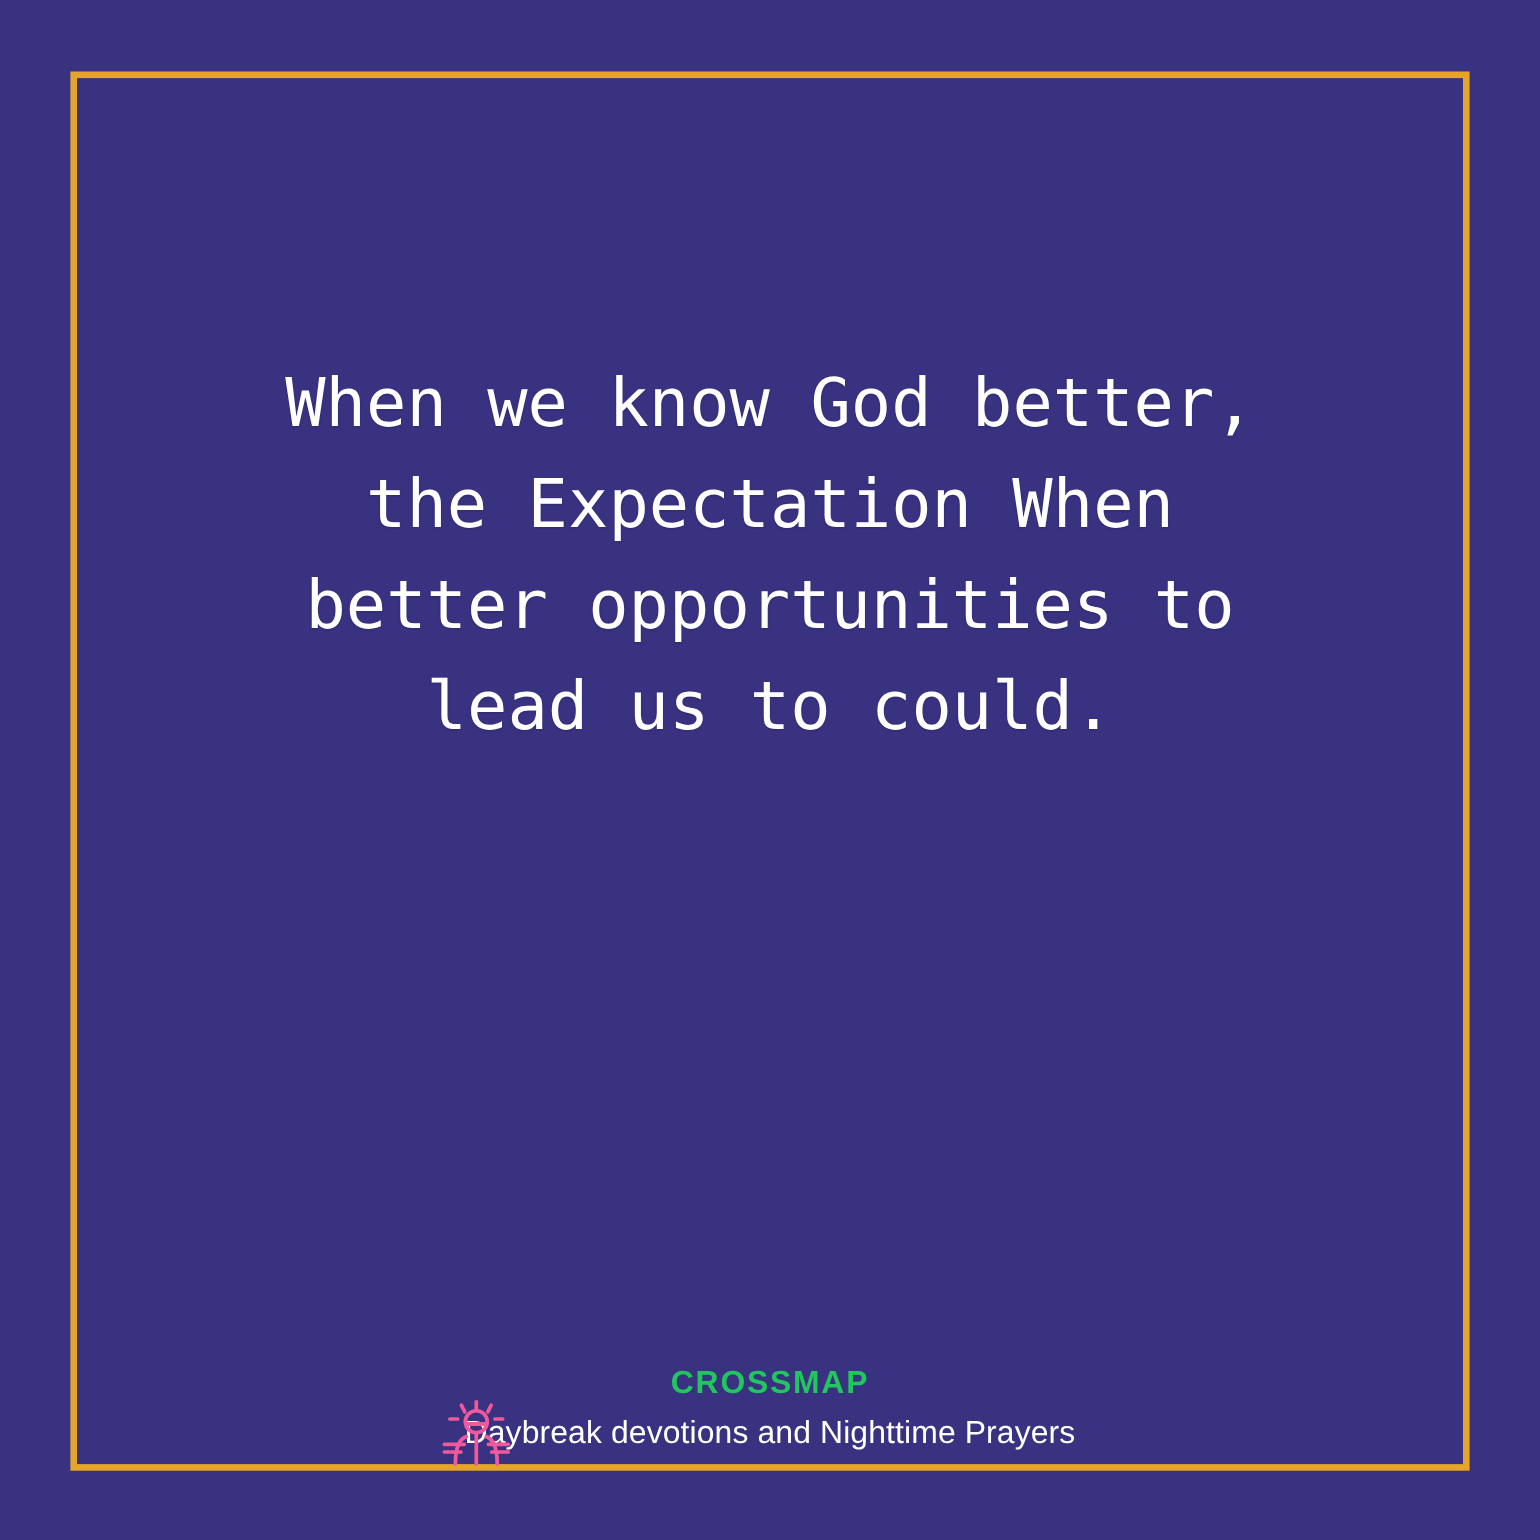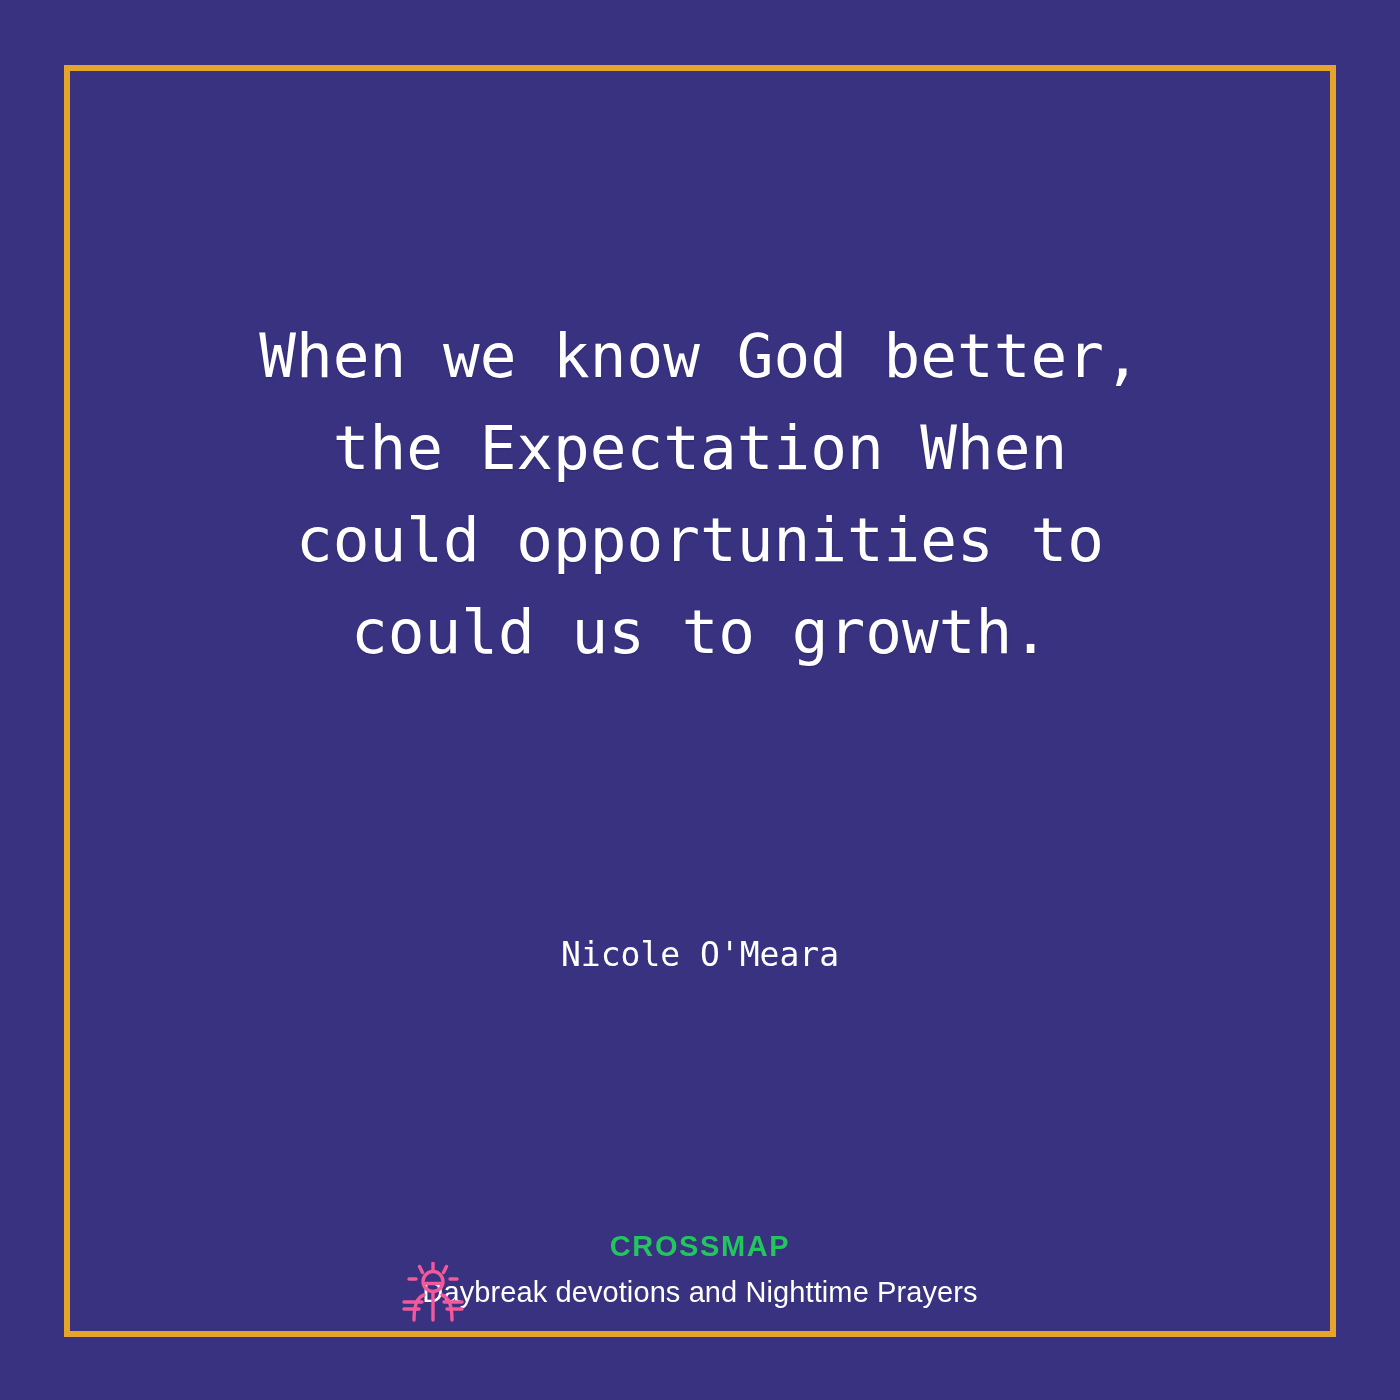--- a/index.html
+++ b/index.html
@@ -32,21 +32,21 @@
     top: 65px;
     width: 1272px;
     height: 1272px;
     border: 6px solid #E5A52B;
     pointer-events: none;
   }
 
   .content {
     position: absolute;
     left: 70px;
-    top: 60px;
+    top: 71px;
     width: 1136px;
     height: 1260px;
     display: flex;
     flex-direction: column;
     align-items: center;
   }
 
   
   .quote-block {
     position: absolute;
@@ -132,25 +132,24 @@
 
 <div class="card">
 
   <div class="frame"></div>
 
   <div class="content">
 
     <div class="quote-block">
       <div class="quote-line">When we know God better,</div>
       <div class="quote-line">the Expectation When</div>
-      <div class="quote-line">could opportunities to</div>
-      <div class="quote-line">could us to growth.</div>
+      <div class="quote-line">better opportunities to</div>
+      <div class="quote-line">lead us to could.</div>
     </div>
 
-    <div class="author">Nicole O'Meara</div>
 
     <div class="footer">
 
       <div class="brand">CROSSMAP</div>
 
       <div class="tagline-row">
 
         <span class="logo-mark">
           <svg viewBox="0 0 66 62" width="66" height="62" aria-hidden="true">
             <g fill="none" stroke="#F2599C" stroke-width="3.4" stroke-linecap="round">

